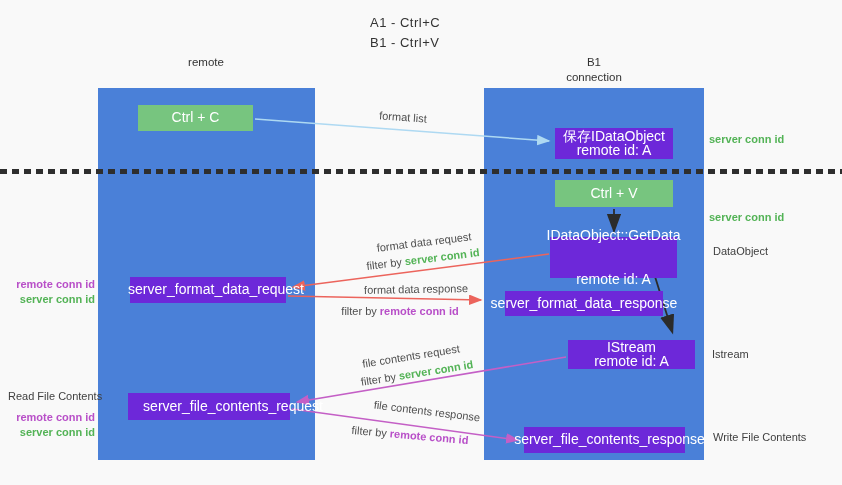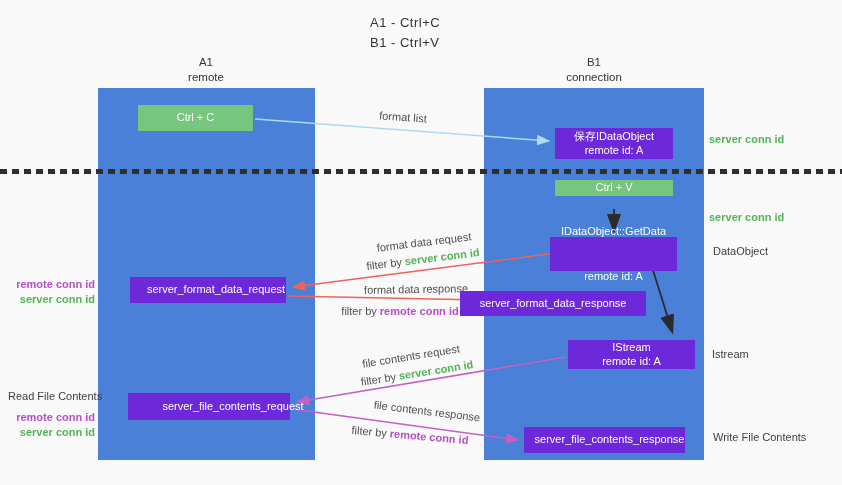--- a/index.html
+++ b/index.html
@@ -21,21 +21,21 @@
     top:55px;width:160px;text-align:center;font-size:11.5px;line-height:15px;color:#333;
   }
   .lane-header.a{left:126px;}
   .lane-header.b{left:514px;}
   .dotted-sep{
     left:0;top:169px;width:842px;height:5px;
     background:repeating-linear-gradient(90deg,#2e2e2e 0 7px,transparent 7px 12px);
   }
   .node{
     display:flex;flex-direction:column;align-items:center;justify-content:center;
-    color:#fff;font-size:11px;line-height:13.5px;text-align:center;
+    color:#fff;font-size:14px;line-height:13.5px;text-align:center;
     box-sizing:border-box;
   }
   .node.orange{background:#6d28d9;}
   .node.green{background:#77c57f;}
   .edge-label{
     font-size:11px;color:#4f4f4f;white-space:nowrap;
     transform-origin:center center;
   }
   .green-text{color:#53b356;font-weight:bold;}
   .purple-text{color:#b84fc8;font-weight:bold;}
@@ -46,21 +46,20 @@
 </style>
 </head>
 <body>
 
 <div class="abs title">
   <div>A1 - Ctrl+C</div>
   <div>B1 - Ctrl+V</div>
 </div>
 
 <div class="abs lane-header a">
-  <div>A1</div>
   <div>remote</div>
 </div>
 <div class="abs lane-header b">
   <div>B1</div>
   <div>connection</div>
 </div>
 
 <div class="abs lane lane-a"></div>
 <div class="abs lane lane-b"></div>
 
@@ -92,34 +91,34 @@
 
 <div class="abs node green" style="left:138px;top:105px;width:115px;height:26px;">
   <span>Ctrl + C</span>
 </div>
 
 <div class="abs node orange" style="left:555px;top:128px;width:118px;height:31px;">
   <span>保存IDataObject</span>
   <span>remote id: A</span>
 </div>
 
-<div class="abs node green" style="left:555px;top:180px;width:118px;height:16px;">
+<div class="abs node green" style="left:555px;top:180px;width:118px;height:27px;">
   <span>Ctrl + V</span>
 </div>
 
-<div class="abs node orange" style="left:550px;top:237px;width:127px;height:34px;gap:31px;">
+<div class="abs node orange" style="left:550px;top:237px;width:127px;height:41px;gap:31px;">
   <span>IDataObject::GetData</span>
   <span>remote id: A</span>
 </div>
 
 <div class="abs node orange" style="left:130px;top:277px;width:156px;height:26px;padding-left:16px;">
   <span>server_format_data_request</span>
 </div>
 
-<div class="abs node orange" style="left:460px;top:291px;width:186px;height:25px;">
+<div class="abs node orange" style="left:505px;top:291px;width:158px;height:25px;">
   <span>server_format_data_response</span>
 </div>
 
 <div class="abs node orange" style="left:568px;top:340px;width:127px;height:29px;">
   <span>IStream</span>
   <span>remote id: A</span>
 </div>
 
 <div class="abs node orange" style="left:128px;top:393px;width:162px;height:27px;padding-left:48px;">
   <span>server_file_contents_request</span>

